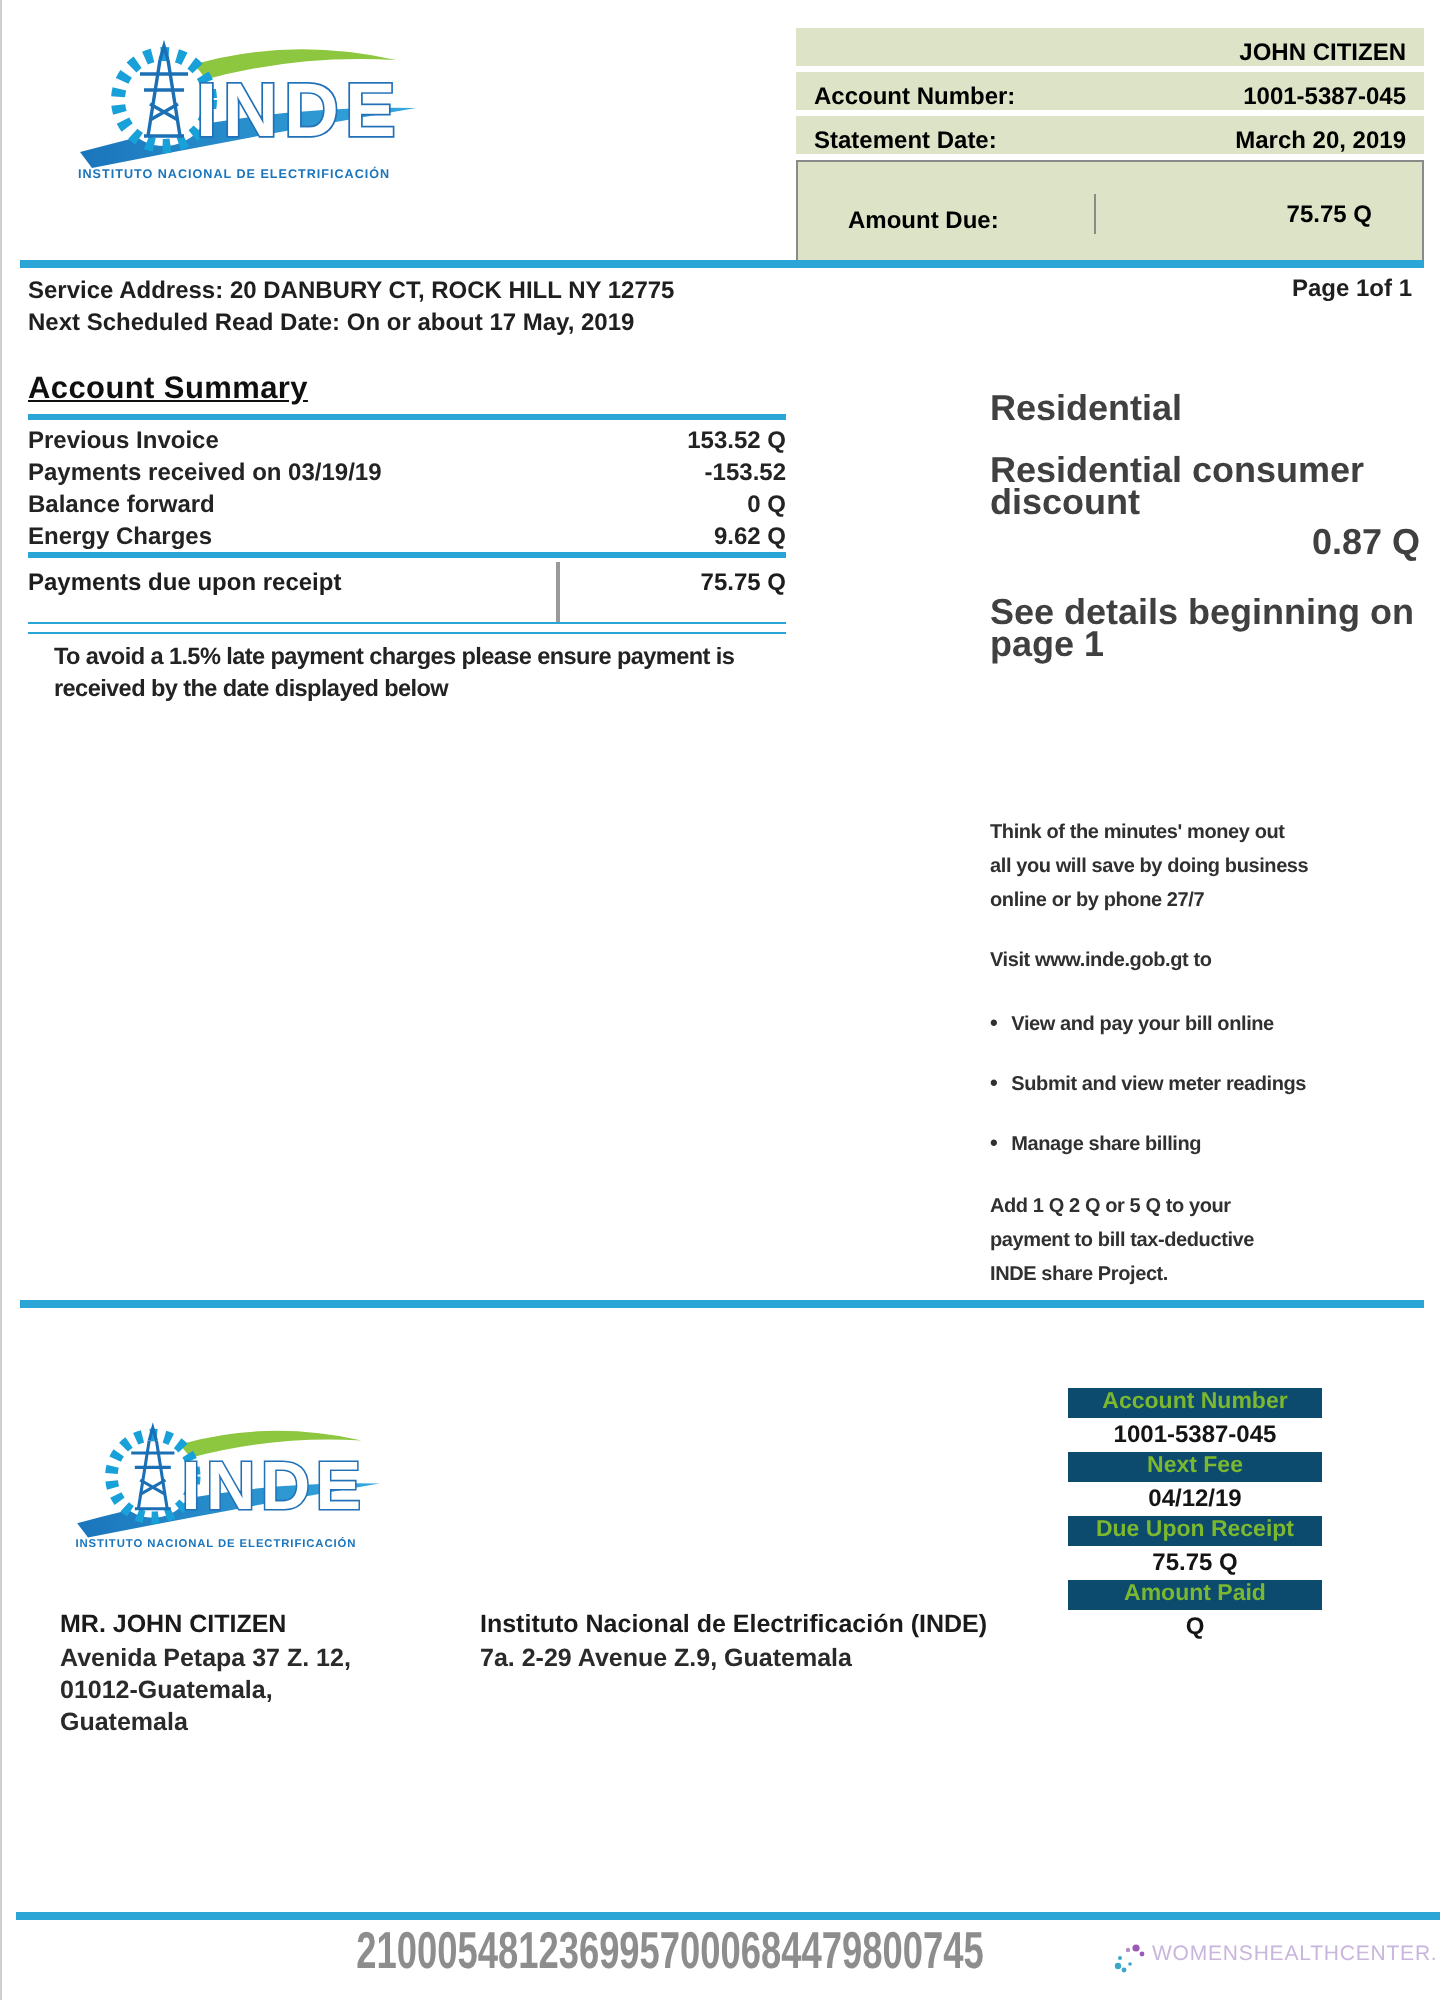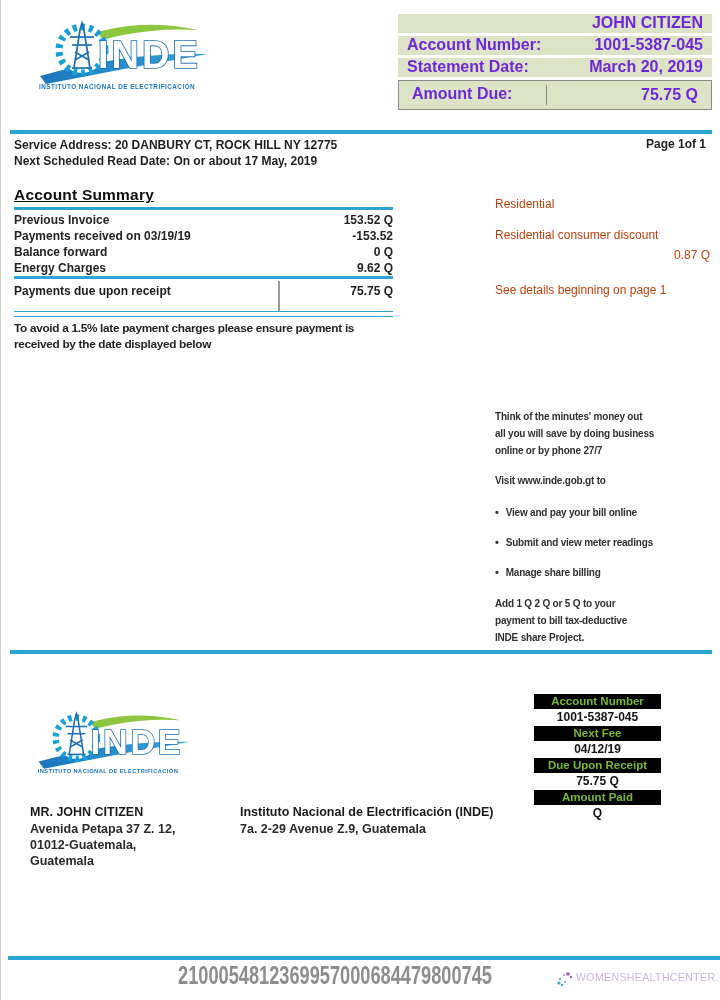--- a/index.html
+++ b/index.html
@@ -11,24 +11,24 @@
 
   
   .logo{position:absolute;width:190px;}
   .logo-top{left:26px;top:12px;}
   .logo-bottom{left:26px;top:704px;transform:scale(0.90);transform-origin:top left;}
   .logo-tagline{margin-top:-7px;margin-left:13px;font-size:6.3px;font-weight:700;
     color:#1b75bc;letter-spacing:0.5px;white-space:nowrap;}
 
   
   .acct-box{position:absolute;left:398px;top:14px;width:314px;}
-  .acct-row{height:19px;background:#dde3c6;margin-bottom:3px;display:flex;align-items:flex-start;
-    justify-content:space-between;font-size:16px;font-weight:700;color:#6d28d9;padding:0 9px;}
+  .acct-row{height:19px;background:#dde3c6;margin-bottom:3px;display:flex;align-items:flex-end;
+    justify-content:space-between;font-size:12px;font-weight:700;color:#000000;padding:0 9px;}
   .acct-row.name-row{justify-content:flex-end;}
-  .acct-row.due-row{border:1px solid #8a8a8a;padding:4px;margin-bottom:0;height:20px;}
+  .acct-row.due-row{border:1px solid #8a8a8a;padding:16px;margin-bottom:0;height:20px;}
   .acct-row.due-row .lbl{flex:0 0 44%;padding-left:9px;}
   .acct-row.due-row .val{flex:1;border-left:1px solid #8a8a8a;text-align:right;
     padding-right:9px;line-height:20px;height:100%;}
 
   
   .rule{position:absolute;background:#2ba4d6;}
   .rule.header{left:10px;top:130px;width:702px;height:3.5px;}
   .rule.mid{left:10px;top:650px;width:702px;height:3.5px;}
   .rule.footer{left:8px;top:956px;width:712px;height:3.5px;}
   .rule.sum-top{left:14px;top:207px;width:379px;height:3px;}
@@ -44,43 +44,43 @@
   
   .sum-title{position:absolute;left:14px;top:186px;font-size:15.5px;font-weight:700;
     color:#0f0f0f;letter-spacing:0.2px;text-decoration:underline;}
   .sum-rows{position:absolute;left:14px;top:212px;width:379px;}
   .srow{display:flex;justify-content:space-between;align-items:center;height:16px;
     font-size:12px;font-weight:600;color:#232323;}
   .due-line{position:absolute;left:14px;top:282px;width:379px;display:flex;
     justify-content:space-between;align-items:center;height:17px;
     font-size:12px;font-weight:700;color:#1d1d1d;}
   .vline{position:absolute;left:278px;top:281px;width:1.5px;height:31px;background:#9a9a9a;}
-  .notice{position:absolute;left:14px;top:321px;font-size:11.8px;font-weight:600;
+  .notice{position:absolute;left:27px;top:321px;font-size:11.8px;font-weight:600;
     letter-spacing:-0.3px;color:#232323;line-height:15.5px;white-space:nowrap;}
 
   
-  .right-info{position:absolute;left:495px;top:196px;width:215px;font-size:12px;
-    font-weight:400;color:#c2410c;line-height:16px;}
+  .right-info{position:absolute;left:495px;top:196px;width:215px;font-size:18px;
+    font-weight:700;color:#404040;line-height:16px;}
   .ri-rate{margin-bottom:15px;}
   .ri-discount{margin-bottom:4px;}
   .ri-amount{margin-bottom:19px;text-align:right;}
   .ri-details{margin-bottom:13px;}
 
   
   .promo{position:absolute;left:495px;top:408px;width:200px;font-size:10px;
     font-weight:600;letter-spacing:-0.2px;color:#303030;line-height:17px;white-space:nowrap;}
   .promo .para{margin-bottom:13px;}
   .promo .visit{margin-bottom:15px;}
   .promo ul{list-style:none;margin:0 0 14px 0;padding:0;}
   .promo li{display:flex;align-items:baseline;gap:7px;margin-bottom:13px;}
   .bullet::before{content:"•";font-size:11px;color:#303030;}
 
   
   .stub{position:absolute;left:534px;top:694px;width:127px;text-align:center;}
-  .stub .band{background:#000000;color:#7cb82f;font-size:11.5px;font-weight:700;
+  .stub .band{background:#0c4a6e;color:#7cb82f;font-size:11.5px;font-weight:700;
     height:15px;line-height:15px;margin-bottom:1px;}
   .stub .sval{background:#fff;color:#141414;font-size:12px;font-weight:700;
     height:15px;line-height:15px;margin-bottom:1px;}
 
   
   .addr{position:absolute;top:804px;font-size:12.5px;line-height:16px;color:#2a2a2a;
     font-weight:600;}
   .addr .name{font-weight:700;color:#1b1b1b;margin-bottom:1px;}
   .addr-recipient{left:30px;}
   .addr-company{left:240px;}

